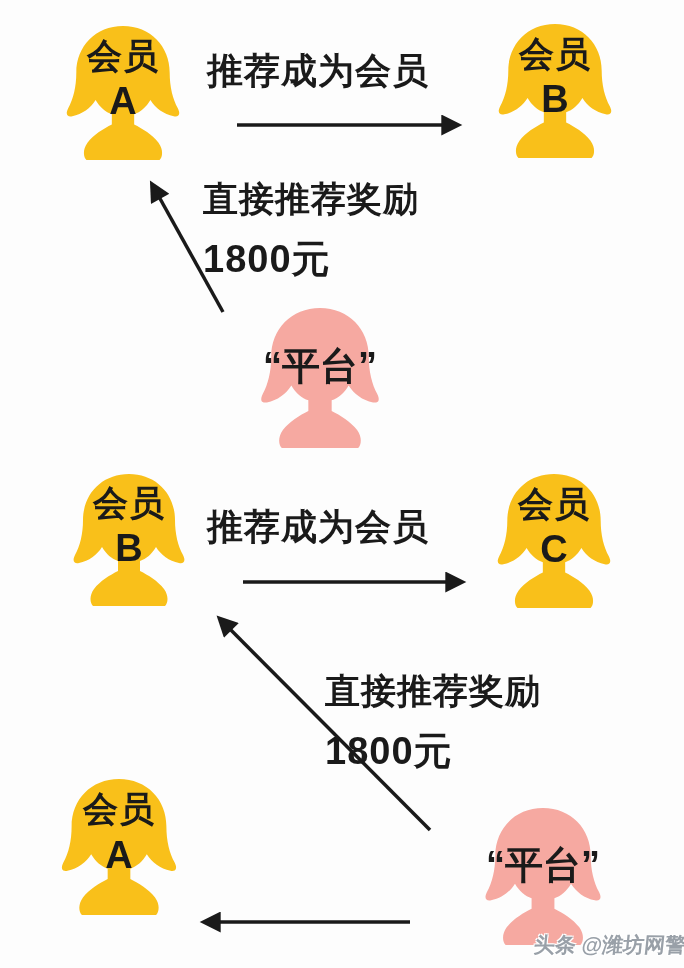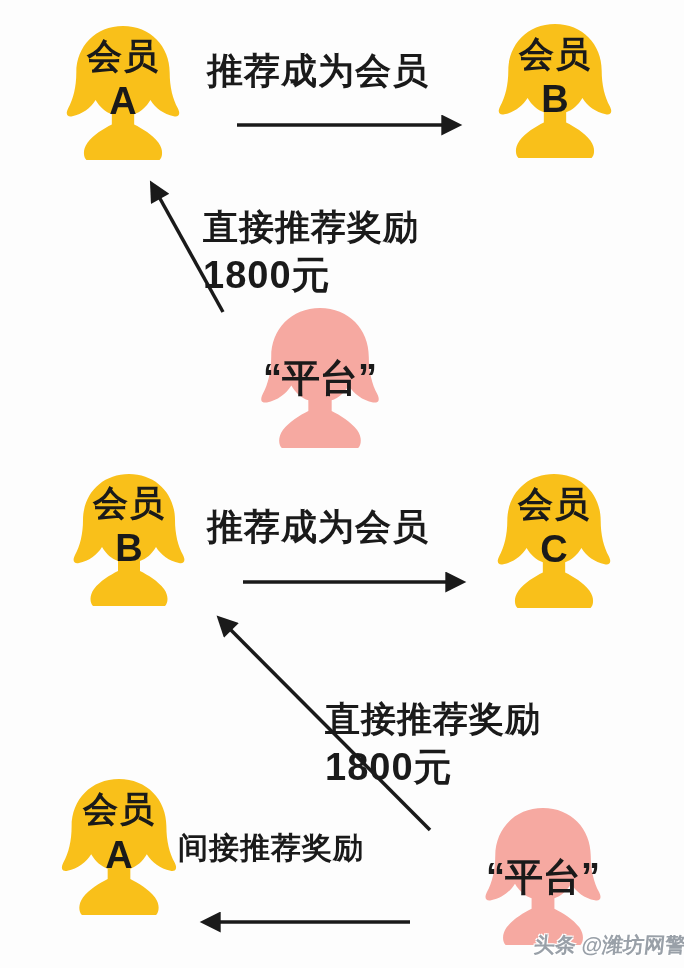--- a/index.html
+++ b/index.html
@@ -16,29 +16,29 @@
   .person{position:absolute;z-index:2;}
   .person svg{position:absolute;left:0;top:0;width:100%;height:100%;display:block;}
   .person.member .shape{fill:var(--member-fill,#F9C01A);}
   .person.platform .shape{fill:var(--platform-fill,#F6A9A1);}
   .p-label{
     position:absolute;left:0;width:100%;text-align:center;white-space:nowrap;
     color:var(--text,#1A1A1A);font-weight:900;line-height:1;overflow:visible;
   }
   .p-line1{top:9%;font-size:35px;letter-spacing:1px;}
   .p-line2{top:42%;font-size:38px;}
-  .p-platform-label{top:28%;font-size:38px;letter-spacing:0px;margin-top:12px;}
+  .p-platform-label{top:28%;font-size:38px;letter-spacing:0px;}
   
   .txt{
     position:absolute;z-index:3;color:var(--text,#1A1A1A);font-weight:900;
     white-space:nowrap;line-height:1;
   }
   .referral{font-size:36px;letter-spacing:1px;}
-  .reward .line1{font-size:35px;letter-spacing:1px;margin-top:28px;}
-  .reward .line2{font-size:38px;margin-top:12px;letter-spacing:1px;}
+  .reward .line1{font-size:35px;letter-spacing:1px;}
+  .reward .line2{font-size:38px;margin-top:24px;letter-spacing:1px;}
   .reward-small .line1{font-size:30px;letter-spacing:1px;}
   .reward-small .line2{font-size:33px;margin-top:5px;letter-spacing:1px;}
   
   .watermark{
     position:absolute;z-index:4;font-size:21px;font-weight:700;
     color:var(--wm,#99A0A8);transform:skewX(-6deg);white-space:nowrap;
     text-shadow:-1px -1px 0 #fff,1px -1px 0 #fff,-1px 1px 0 #fff,1px 1px 0 #fff;
   }
 </style>
 </head>
@@ -114,21 +114,20 @@
 
   <div class="person member" style="left:58px;top:779px;width:122px;height:136px">
     <svg viewBox="0 0 112 132" aria-hidden="true">
       <path class="shape" d="M56 0 C29 0 10 20 10 46 C10 60 7 72 2 81 C-1 87 1 90 6 89 C16 87 24 81 29 73 C33 80 39 85 45 87 L45 97 C37 101 27 107 21 115 C16 122 17 129 20 132 L92 132 C95 129 96 122 91 115 C85 107 75 101 67 97 L67 87 C73 85 79 80 83 73 C88 81 96 87 106 89 C111 90 113 87 110 81 C105 72 102 60 102 46 C102 20 83 0 56 0 Z"></path>
     </svg>
     <div class="p-label p-line1">会员</div>
     <div class="p-label p-line2">A</div>
   </div>
 
   <div class="txt reward-small" style="left:178px;top:833px;width:260px">
-    <div class="line1">间接推荐奖励</div>
   </div>
 
   <div class="person platform" style="left:482px;top:808px;width:122px;height:137px">
     <svg viewBox="0 0 112 132" aria-hidden="true">
       <path class="shape" d="M56 0 C29 0 10 20 10 46 C10 60 7 72 2 81 C-1 87 1 90 6 89 C16 87 24 81 29 73 C33 80 39 85 45 87 L45 97 C37 101 27 107 21 115 C16 122 17 129 20 132 L92 132 C95 129 96 122 91 115 C85 107 75 101 67 97 L67 87 C73 85 79 80 83 73 C88 81 96 87 106 89 C111 90 113 87 110 81 C105 72 102 60 102 46 C102 20 83 0 56 0 Z"></path>
     </svg>
     <div class="p-label p-platform-label">“平台”</div>
   </div>
 
   <div class="watermark" style="left:534px;top:931px">头条 @潍坊网警</div>

